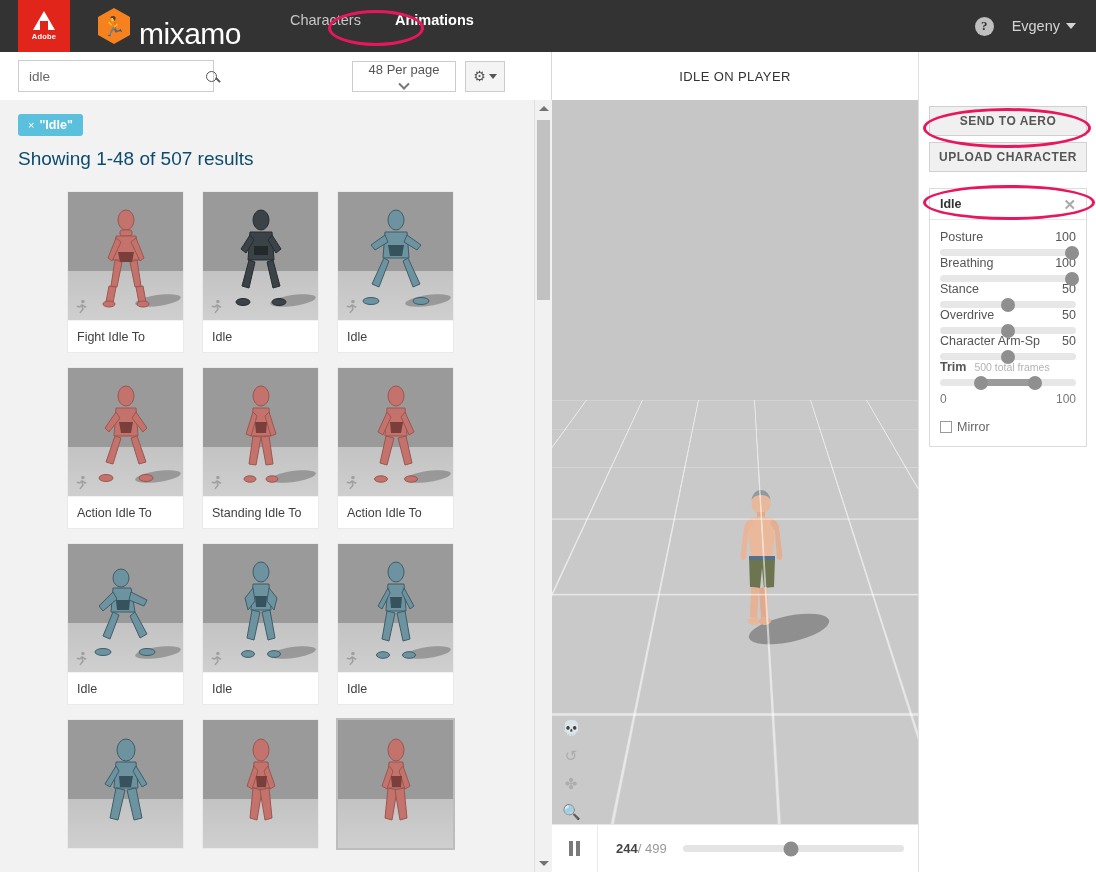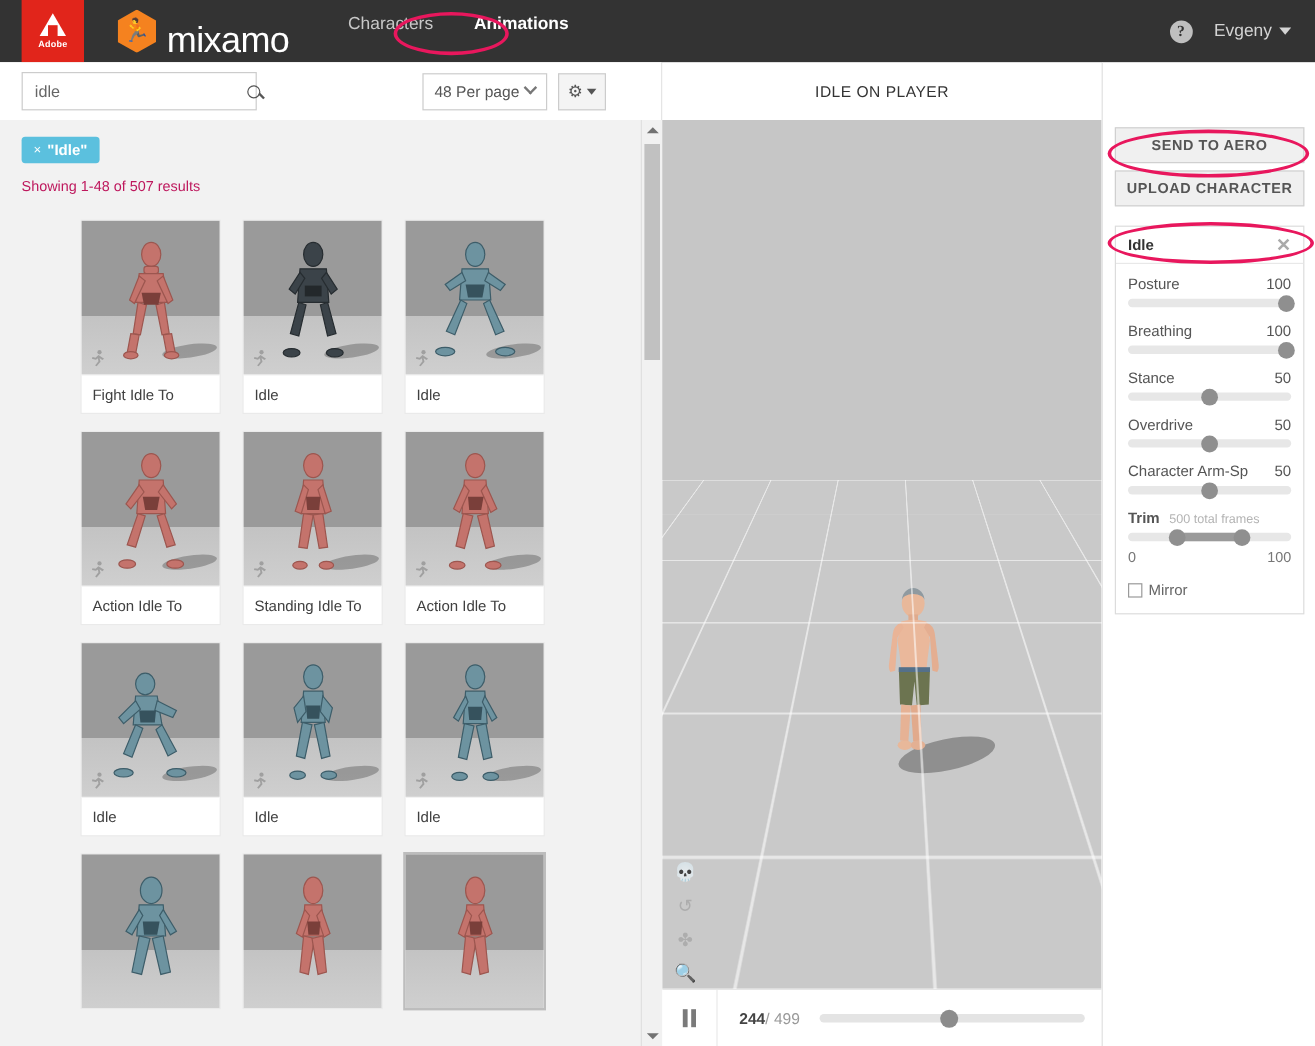--- a/index.html
+++ b/index.html
@@ -105,21 +105,21 @@
   }
   .mag::after {
     content: ""; position: absolute; width: 6px; height: 1.8px;
     background: #555; transform: rotate(45deg);
     right: -5px; bottom: 0px;
   }
   .perpage-wrap { margin-left: auto; display: flex; align-items: center; gap: 9px; margin-right: 28px; }
   .perpage {
     width: 104px; height: 31px; border: 1px solid #cccccc; background: #fff;
     display: flex; align-items: center; justify-content: space-between;
-    padding: 0 9px; font-size: 13px; color: #555; cursor: pointer;
+    padding: 0 9px; font-size: 13px; color: #555; cursor: pointer; flex-direction: column;
   }
   .chev {
     width: 8px; height: 8px; border-right: 2px solid #777;
     border-bottom: 2px solid #777; transform: rotate(45deg) translate(-2px,-2px);
   }
   .gear-btn {
     width: 40px; height: 31px; border: 1px solid #cccccc; background: #f4f4f4;
     display: flex; align-items: center; justify-content: center; gap: 3px;
     cursor: pointer;
   }
@@ -134,21 +134,21 @@
     background: #f2f2f2; overflow: hidden;
   }
   .tag-row { padding: 14px 0 0 18px; }
   .tag-chip {
     display: inline-flex; align-items: center; gap: 5px;
     background: #5bc0de; color: #fff; font-size: 12.5px; font-weight: bold;
     padding: 4px 10px; border-radius: 3px; cursor: pointer;
   }
   .tag-x { font-size: 11px; font-weight: normal; }
   .showing {
-    padding: 12px 0 0 18px; font-size: 12px; color: #be185d;
+    padding: 12px 0 0 18px; font-size: 19px; color: #0c4a6e;
   }
   .grid {
     display: flex; flex-wrap: wrap; gap: 16px 20px;
     padding: 22px 0 0 68px; width: 530px;
   }
   .card {
     width: 115px; background: #fff; cursor: pointer;
     box-shadow: 0 0 0 1px rgba(0,0,0,0.03);
   }
   .card.selected { outline: 2px solid #bdbdbd; }
@@ -278,21 +278,21 @@
   .panel {
     margin-top: 16px; width: 158px; border: 1px solid #dcdcdc; background: #fff;
   }
   .panel-head {
     height: 31px; display: flex; align-items: center; justify-content: space-between;
     padding: 0 10px; border-bottom: 1px solid #e8e8e8;
     font-size: 12.5px; font-weight: bold; color: #333;
   }
   .panel-x { color: #aaa; font-size: 15px; cursor: pointer; line-height: 1; }
   .panel-body { padding: 10px 10px 12px 10px; }
-  .slider-row { margin-bottom: 13px; }
+  .slider-row { }
   .slider-top {
     display: flex; justify-content: space-between; align-items: baseline;
     font-size: 12.5px; color: #555; margin-bottom: 5px;
   }
   .slider-name { overflow: hidden; white-space: nowrap; max-width: 100px; }
   .track {
     height: 7px; background: #e7e7e7; border-radius: 4px;
     position: relative; cursor: pointer;
   }
   .knob {

